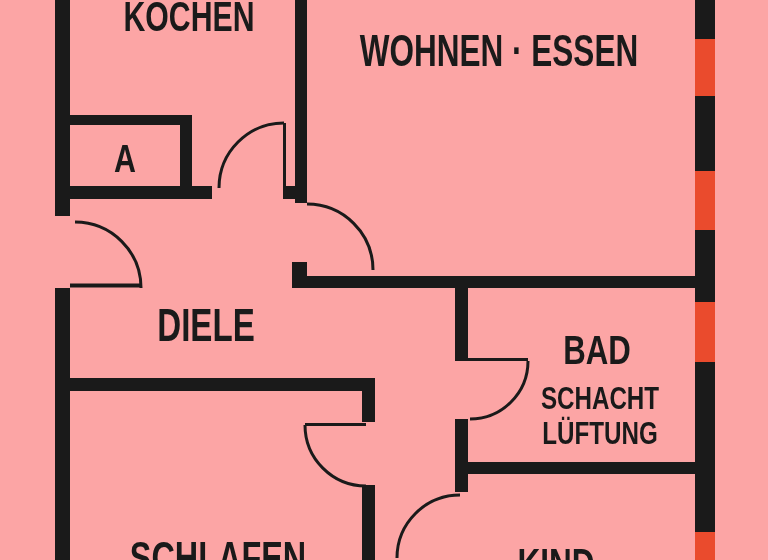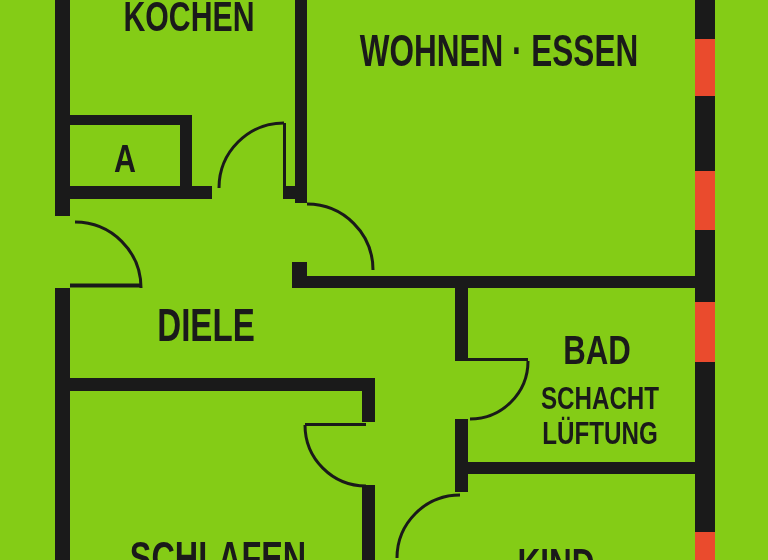--- a/index.html
+++ b/index.html
@@ -1,19 +1,19 @@
 <!DOCTYPE html>
 <html><head>
 <meta charset="utf-8">
 <style>
   html,body { margin:0; padding:0; background:#ffffff; }
   .plan {
     position:relative;
     width:768px; height:560px;
-    background:#84cc16;
+    background:#fca5a5;
     overflow:hidden;
     font-family:"Liberation Sans", sans-serif;
   }
   .plan svg { position:absolute; left:0; top:0; }
   .room-label {
     position:absolute;
     font-weight:700;
     color:#1a1a1a;
     white-space:nowrap;
     line-height:1;

